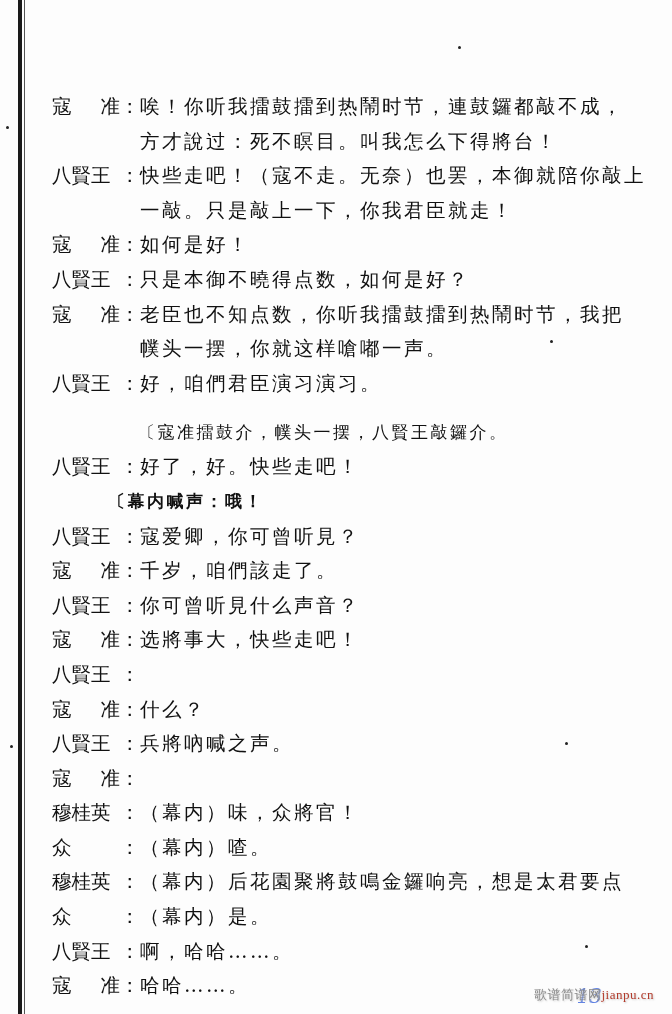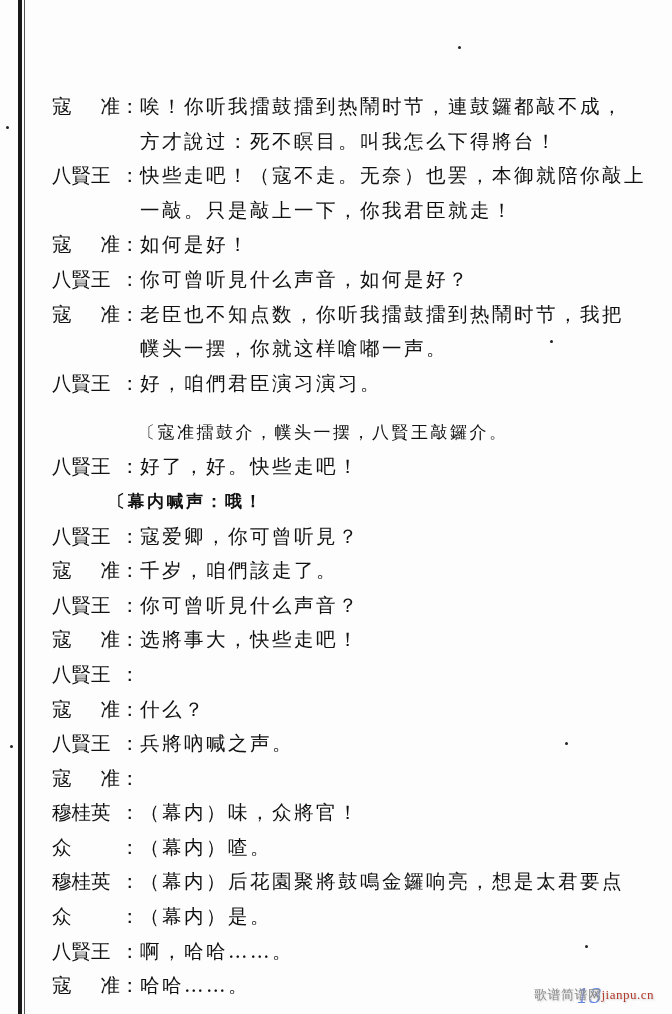--- a/index.html
+++ b/index.html
@@ -152,21 +152,21 @@
           <span>准</span>
         </span>
         <span class="colon">：</span>
         <span class="speech">如何是好！</span>
       </div>
       <div class="line">
         <span class="speaker">
           <span>八賢王</span>
         </span>
         <span class="colon">：</span>
-        <span class="speech">你可曾听見什么声音，如何是好？</span>
+        <span class="speech">只是本御不曉得点数，如何是好？</span>
       </div>
       <div class="line">
         <span class="speaker">
           <span>寇</span>
           <span>准</span>
         </span>
         <span class="colon">：</span>
         <span class="speech">老臣也不知点数，你听我擂鼓擂到热鬧时节，我把</span>
       </div>
       <div class="line cont">

